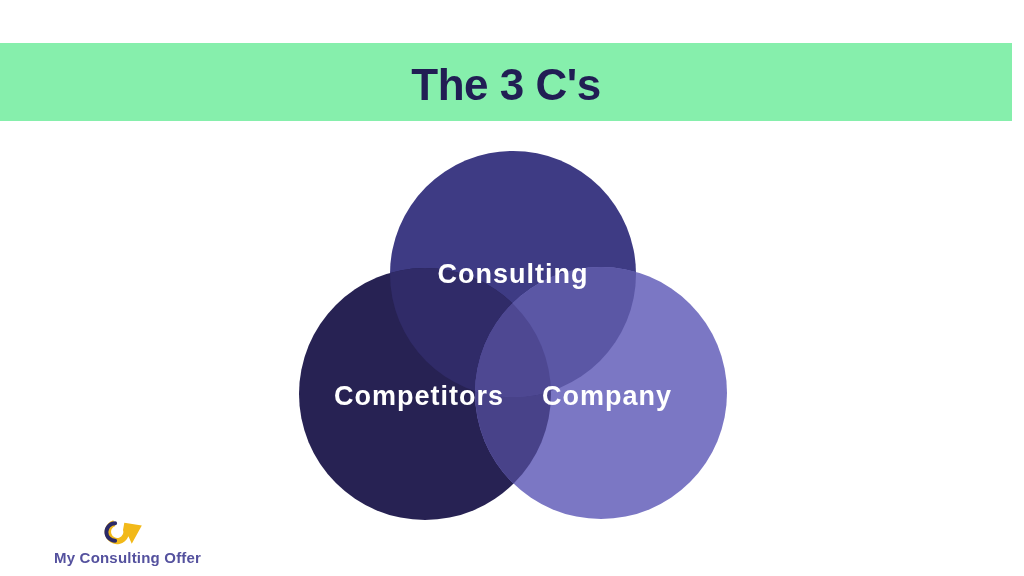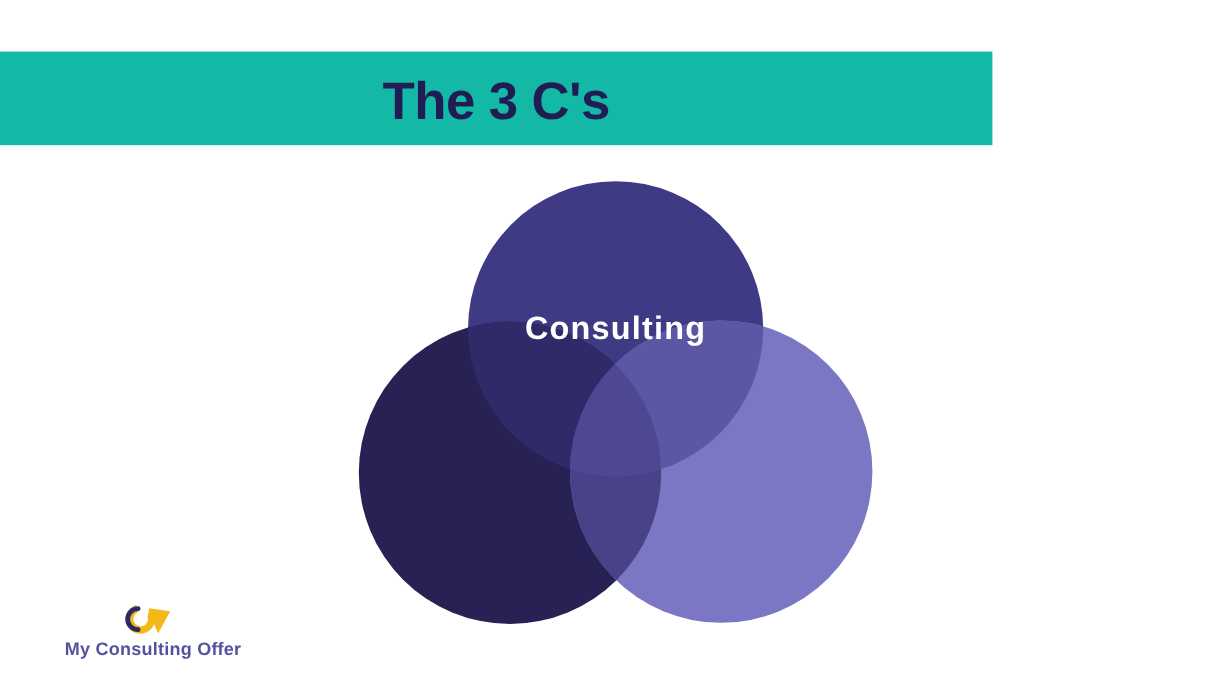--- a/index.html
+++ b/index.html
@@ -9,22 +9,22 @@
     overflow: hidden;
   }
   .slide {
     position: relative;
     width: 1024px; height: 576px;
     background: #ffffff;
   }
   .title-band {
     position: absolute;
     left: 0; top: 43px;
-    width: 827px; height: 78px;
-    background: #14b8a6;
+    width: 1012px; height: 78px;
+    background: #86efac;
     display: flex;
     align-items: center;
     justify-content: center;
   }
   .title {
     margin: 0;
     padding-top: 6px;
     font-size: 44px;
     font-weight: bold;
     letter-spacing: -0.5px;
@@ -42,21 +42,21 @@
     font-weight: 600;
     letter-spacing: 1px;
     color: #ffffff;
     white-space: nowrap;
   }
   .vlabel-customers   { left: 513px; top: 274px; }
   .vlabel-competitors { left: 419px; top: 396px; }
   .vlabel-company     { left: 607px; top: 396px; }
   .logo {
     position: absolute;
-    left: 54px; top: 502px;
+    left: 54px; top: 518px;
     width: 138px;
   }
   .logo-icon {
     display: block;
     margin: 0 auto;
     width: 42px; height: 28px;
   }
   .logo-text {
     margin-top: 3px;
     font-size: 15px;
@@ -96,20 +96,22 @@
     <g clip-path="url(#clipA)">
       <circle cx="425" cy="394" r="126" fill="#302b68"></circle>
       <circle cx="601" cy="393" r="126" fill="#5b57a5"></circle>
       <g clip-path="url(#clipB)">
         <circle cx="601" cy="393" r="126" fill="#4e4892"></circle>
       </g>
     </g>
   </svg>
 
   <div class="vlabel vlabel-customers">Consulting</div>
+  <div class="vlabel vlabel-competitors">Competitors</div>
+  <div class="vlabel vlabel-company">Company</div>
 
   <div class="logo">
     <svg class="logo-icon" viewBox="0 0 48 32">
       <path d="M13,2.5
                A14,14 0 1 0 30.2,20.8
                L34,29.5 L45.5,8.5 L25.5,5.5 L24,13.6
                A7,7 0 1 1 15.2,9.2 Z" fill="#f2b919"></path>
       <path d="M15,6 A10,10 0 0 0 15,26" fill="none" stroke-width="4.5" stroke-linecap="round" stroke="#2b2a67"></path>
     </svg>
     <div class="logo-text">My Consulting Offer</div>

